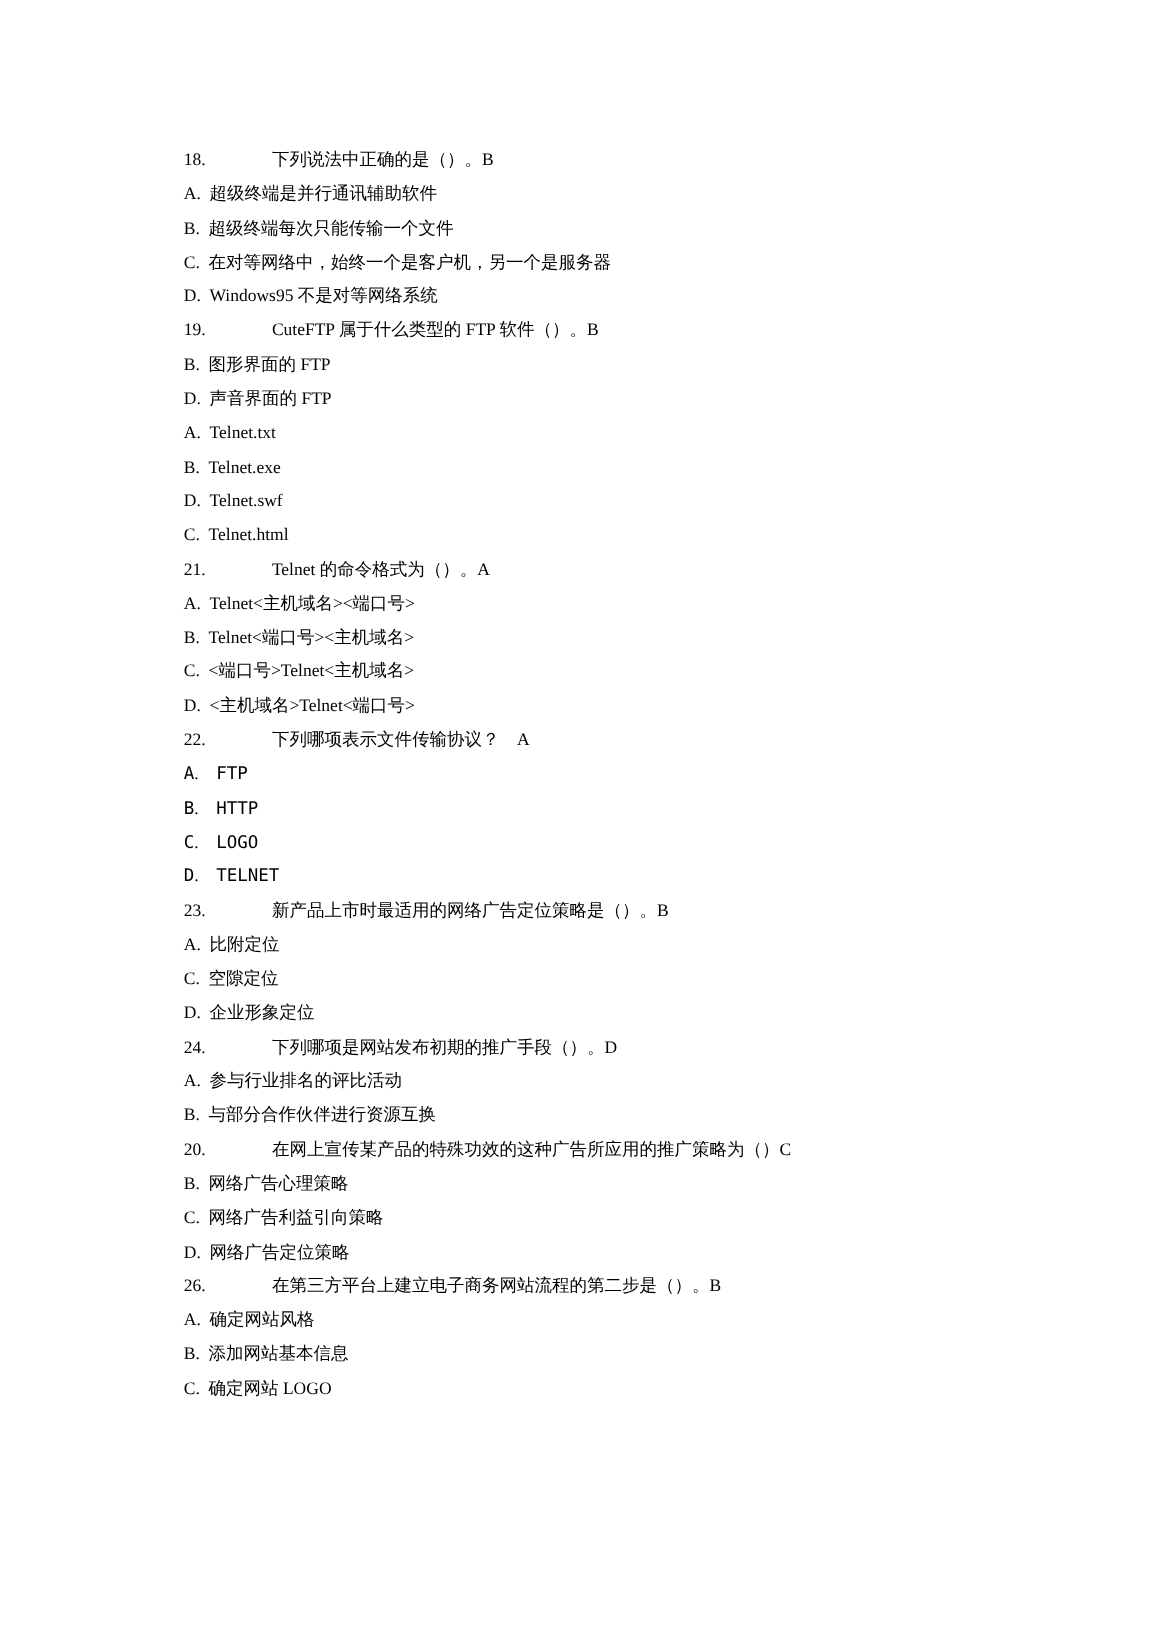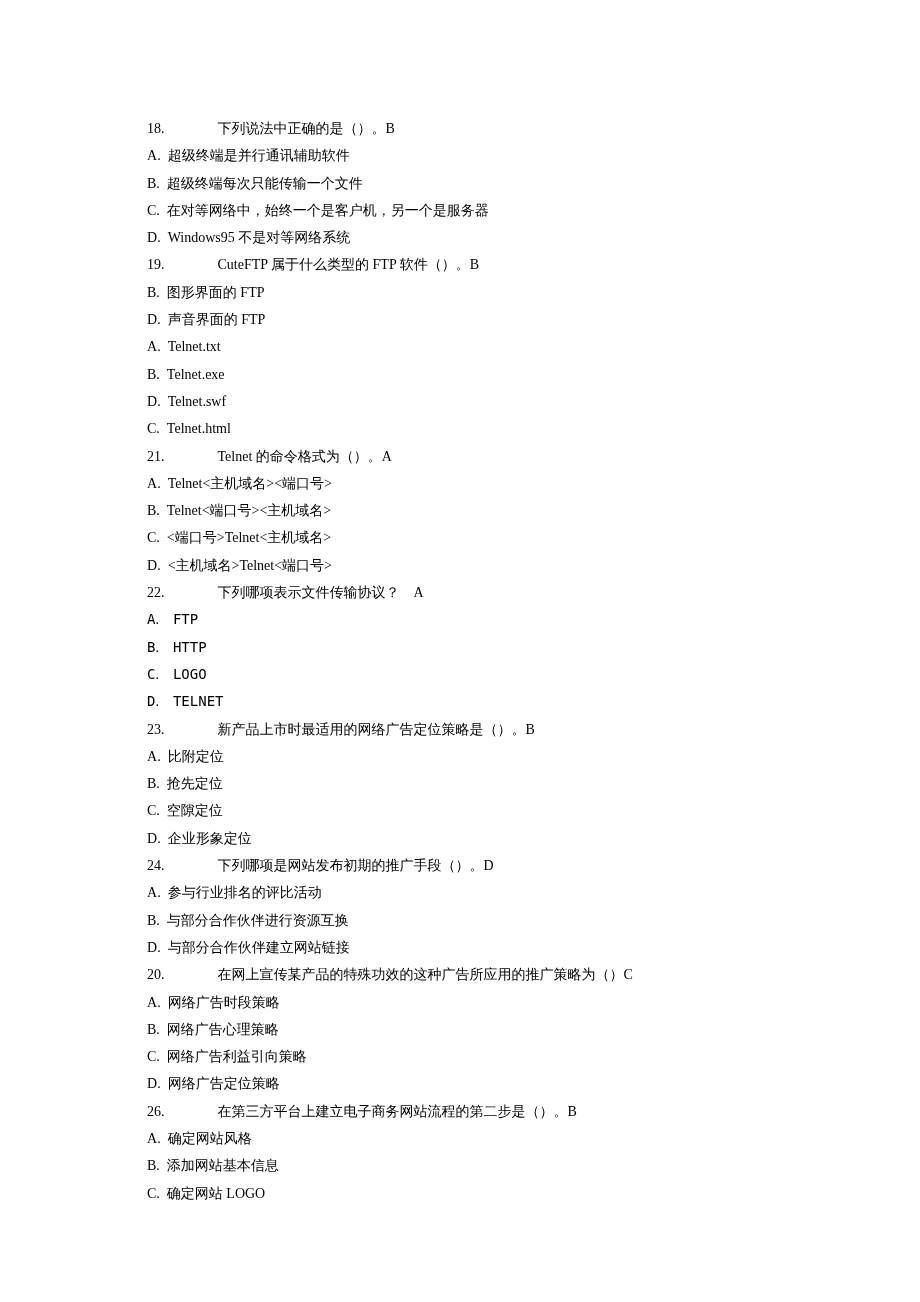--- a/index.html
+++ b/index.html
@@ -63,29 +63,26 @@
     <div class="line"><span class="opt-letter">B</span><span class="dot">.  </span><span class="opt-text">Telnet&lt;端口号&gt;&lt;主机域名&gt;</span></div>
     <div class="line"><span class="opt-letter">C</span><span class="dot">.  </span><span class="opt-text">&lt;端口号&gt;Telnet&lt;主机域名&gt;</span></div>
     <div class="line"><span class="opt-letter">D</span><span class="dot">.  </span><span class="opt-text">&lt;主机域名&gt;Telnet&lt;端口号&gt;</span></div>
     <div class="line"><span class="num">22</span><span class="dot">. </span><span class="text">下列哪项表示文件传输协议？ A</span></div>
     <div class="line"><span class="opt-letter mono">A</span><span class="dot">. </span><span class="opt-text mono">FTP</span></div>
     <div class="line"><span class="opt-letter mono">B</span><span class="dot">. </span><span class="opt-text mono">HTTP</span></div>
     <div class="line"><span class="opt-letter mono">C</span><span class="dot">. </span><span class="opt-text mono">LOGO</span></div>
     <div class="line"><span class="opt-letter mono">D</span><span class="dot">. </span><span class="opt-text mono">TELNET</span></div>
     <div class="line"><span class="num">23</span><span class="dot">. </span><span class="text">新产品上市时最适用的网络广告定位策略是（）。B</span></div>
     <div class="line"><span class="opt-letter">A</span><span class="dot">.  </span><span class="opt-text">比附定位</span></div>
-    <div class="line"><span class="opt-letter">B</span><span class="dot">.  </span><span class="opt-text">抢先定位</span></div>
     <div class="line"><span class="opt-letter">C</span><span class="dot">.  </span><span class="opt-text">空隙定位</span></div>
     <div class="line"><span class="opt-letter">D</span><span class="dot">.  </span><span class="opt-text">企业形象定位</span></div>
     <div class="line"><span class="num">24</span><span class="dot">. </span><span class="text">下列哪项是网站发布初期的推广手段（）。D</span></div>
     <div class="line"><span class="opt-letter">A</span><span class="dot">.  </span><span class="opt-text">参与行业排名的评比活动</span></div>
     <div class="line"><span class="opt-letter">B</span><span class="dot">.  </span><span class="opt-text">与部分合作伙伴进行资源互换</span></div>
-    <div class="line"><span class="opt-letter">D</span><span class="dot">.  </span><span class="opt-text">与部分合作伙伴建立网站链接</span></div>
     <div class="line"><span class="num">20</span><span class="dot">. </span><span class="text">在网上宣传某产品的特殊功效的这种广告所应用的推广策略为（）C</span></div>
-    <div class="line"><span class="opt-letter">A</span><span class="dot">.  </span><span class="opt-text">网络广告时段策略</span></div>
     <div class="line"><span class="opt-letter">B</span><span class="dot">.  </span><span class="opt-text">网络广告心理策略</span></div>
     <div class="line"><span class="opt-letter">C</span><span class="dot">.  </span><span class="opt-text">网络广告利益引向策略</span></div>
     <div class="line"><span class="opt-letter">D</span><span class="dot">.  </span><span class="opt-text">网络广告定位策略</span></div>
     <div class="line"><span class="num">26</span><span class="dot">. </span><span class="text">在第三方平台上建立电子商务网站流程的第二步是（）。B</span></div>
     <div class="line"><span class="opt-letter">A</span><span class="dot">.  </span><span class="opt-text">确定网站风格</span></div>
     <div class="line"><span class="opt-letter">B</span><span class="dot">.  </span><span class="opt-text">添加网站基本信息</span></div>
     <div class="line"><span class="opt-letter">C</span><span class="dot">.  </span><span class="opt-text">确定网站 LOGO</span></div>
   </div>
 
 </body></html>

